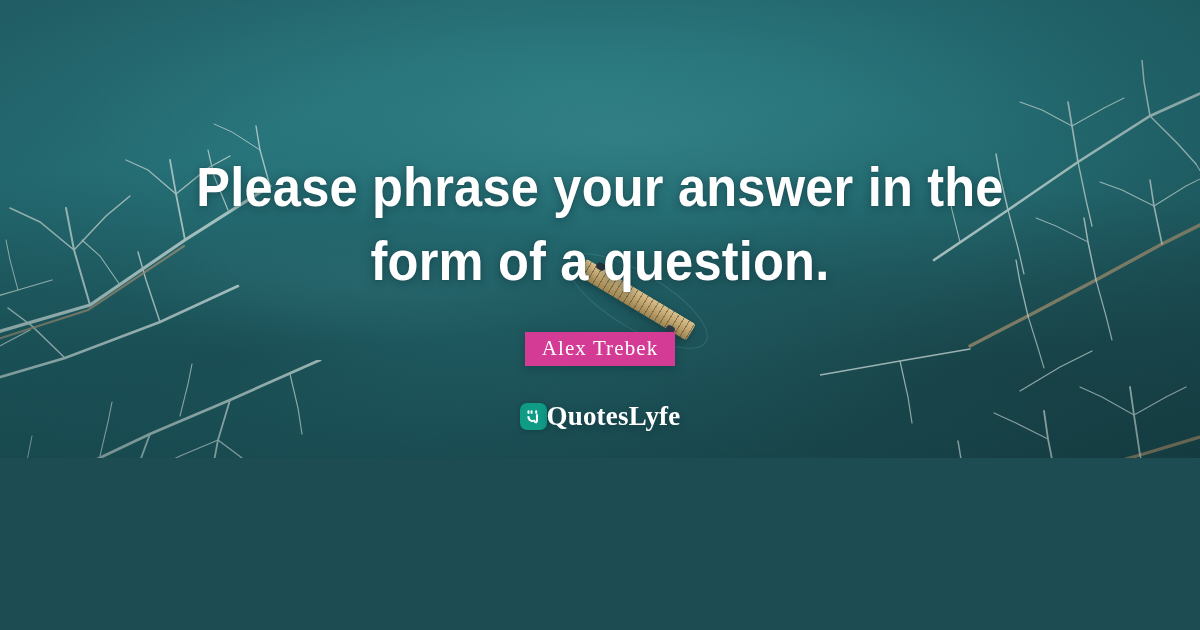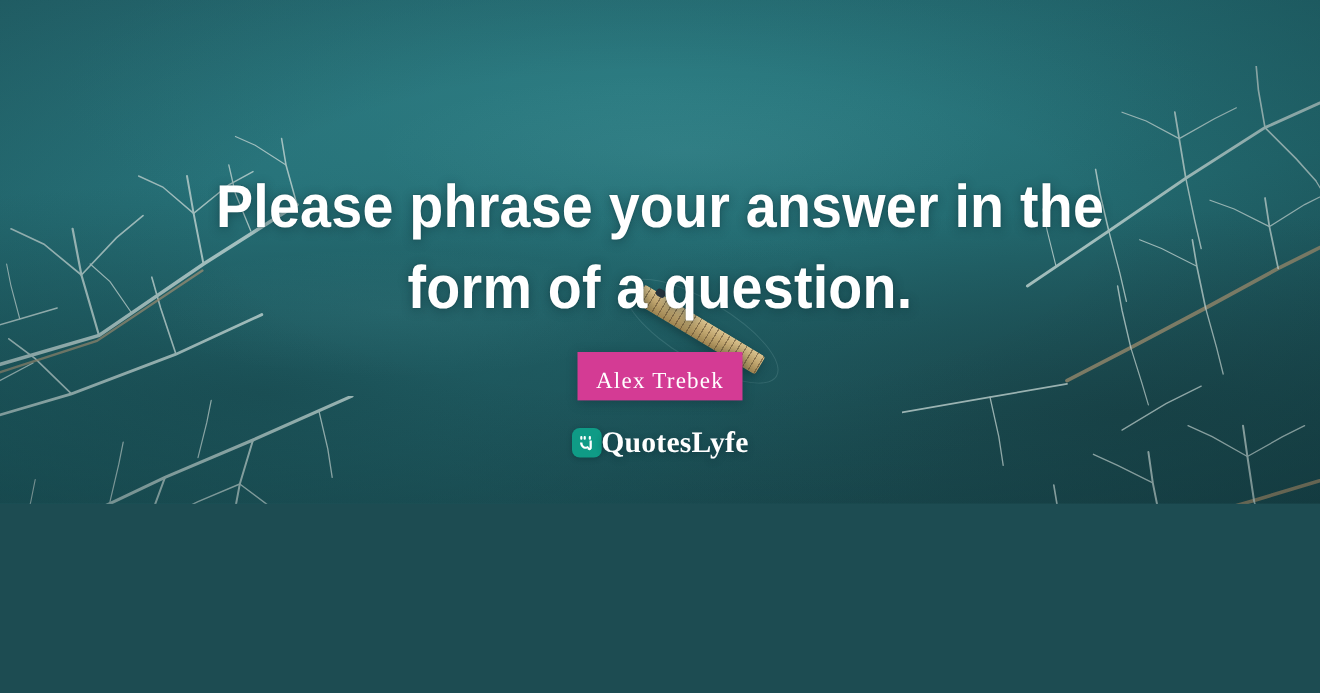--- a/index.html
+++ b/index.html
@@ -99,37 +99,37 @@
     font-weight:700;
     font-size:55px;
     line-height:74px;
     letter-spacing:.2px;
     transform:scaleX(.92);
     transform-origin:50% 50%;
     text-shadow:0 2px 10px rgba(8,40,46,.45), 0 0 2px rgba(8,40,46,.3);
   }
 
   .author-badge {
-    margin-top:22px;
+    margin-top:34px;
     display:inline-block;
-    padding:15px 17px 7px 17px;
+    padding:5px 17px 7px 17px;
     background:#d43b94;
     color:#ffffff;
     font-family:"Liberation Serif", serif;
     font-weight:400;
     font-size:21px;
     line-height:22px;
     letter-spacing:1.1px;
     box-shadow:0 2px 9px rgba(10,40,46,.35);
   }
 
   .brand {
     position:absolute;
     left:0; right:0;
-    bottom:42px;
+    bottom:28px;
     display:flex;
     align-items:center;
     justify-content:center;
   }
   .brand-mark {
     width:27px; height:27px;
     border-radius:7px;
     background:#0f9b86;
     display:flex; align-items:center; justify-content:center;
     box-shadow:0 1px 5px rgba(8,40,46,.4);

